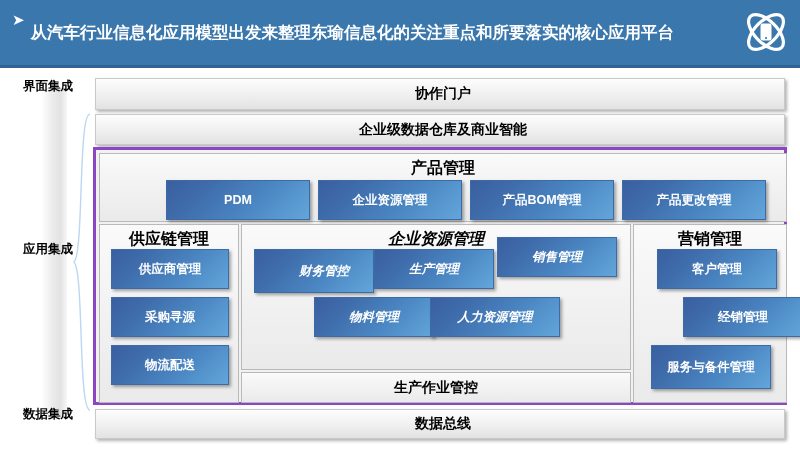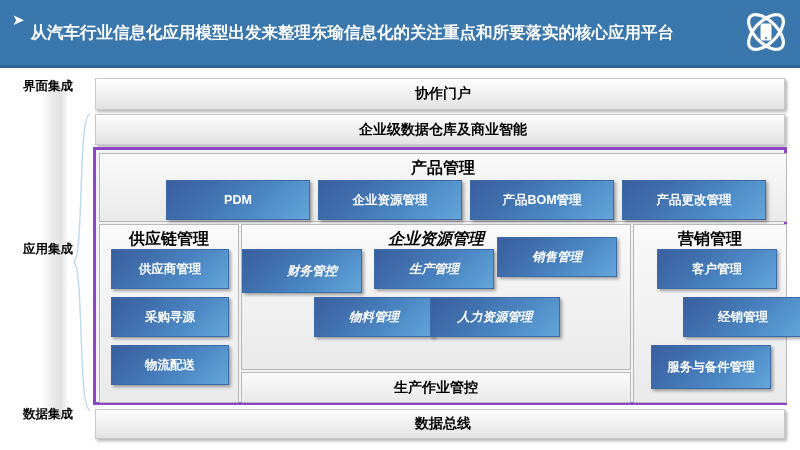--- a/index.html
+++ b/index.html
@@ -102,21 +102,21 @@
   .t-pcfg { left:218px; top:26px; width:144px; height:40px; }
   .t-pbom { left:370px; top:26px; width:144px; height:40px; }
   .t-pchg { left:522px; top:26px; width:144px; height:40px; }
 
   
   .t-s1 { left:11px; top:24px; width:118px; height:40px; }
   .t-s2 { left:11px; top:72px; width:118px; height:40px; }
   .t-s3 { left:11px; top:120px; width:118px; height:40px; }
 
   
-  .t-e1 { left:0;  top:24px; width:120px; height:44px;padding-left:20px; }
+  .t-e1 { left:12px;  top:24px; width:120px; height:44px;padding-left:20px; }
   .t-e2 { left:132px; top:24px; width:120px; height:40px; }
   .t-e3 { left:255px; top:12px; width:120px; height:40px; }
   .t-e4 { left:72px;  top:72px; width:120px; height:40px; }
   .t-e5 { left:188px; top:72px; width:130px; height:40px; }
 
   
   .t-m1 { left:17px; top:24px; width:120px; height:40px;margin-left:6px; }
   .t-m2 { left:17px; top:72px; width:120px; height:40px;margin-left:32px; }
   .t-m3 { left:17px; top:120px; width:120px; height:44px; }
 

